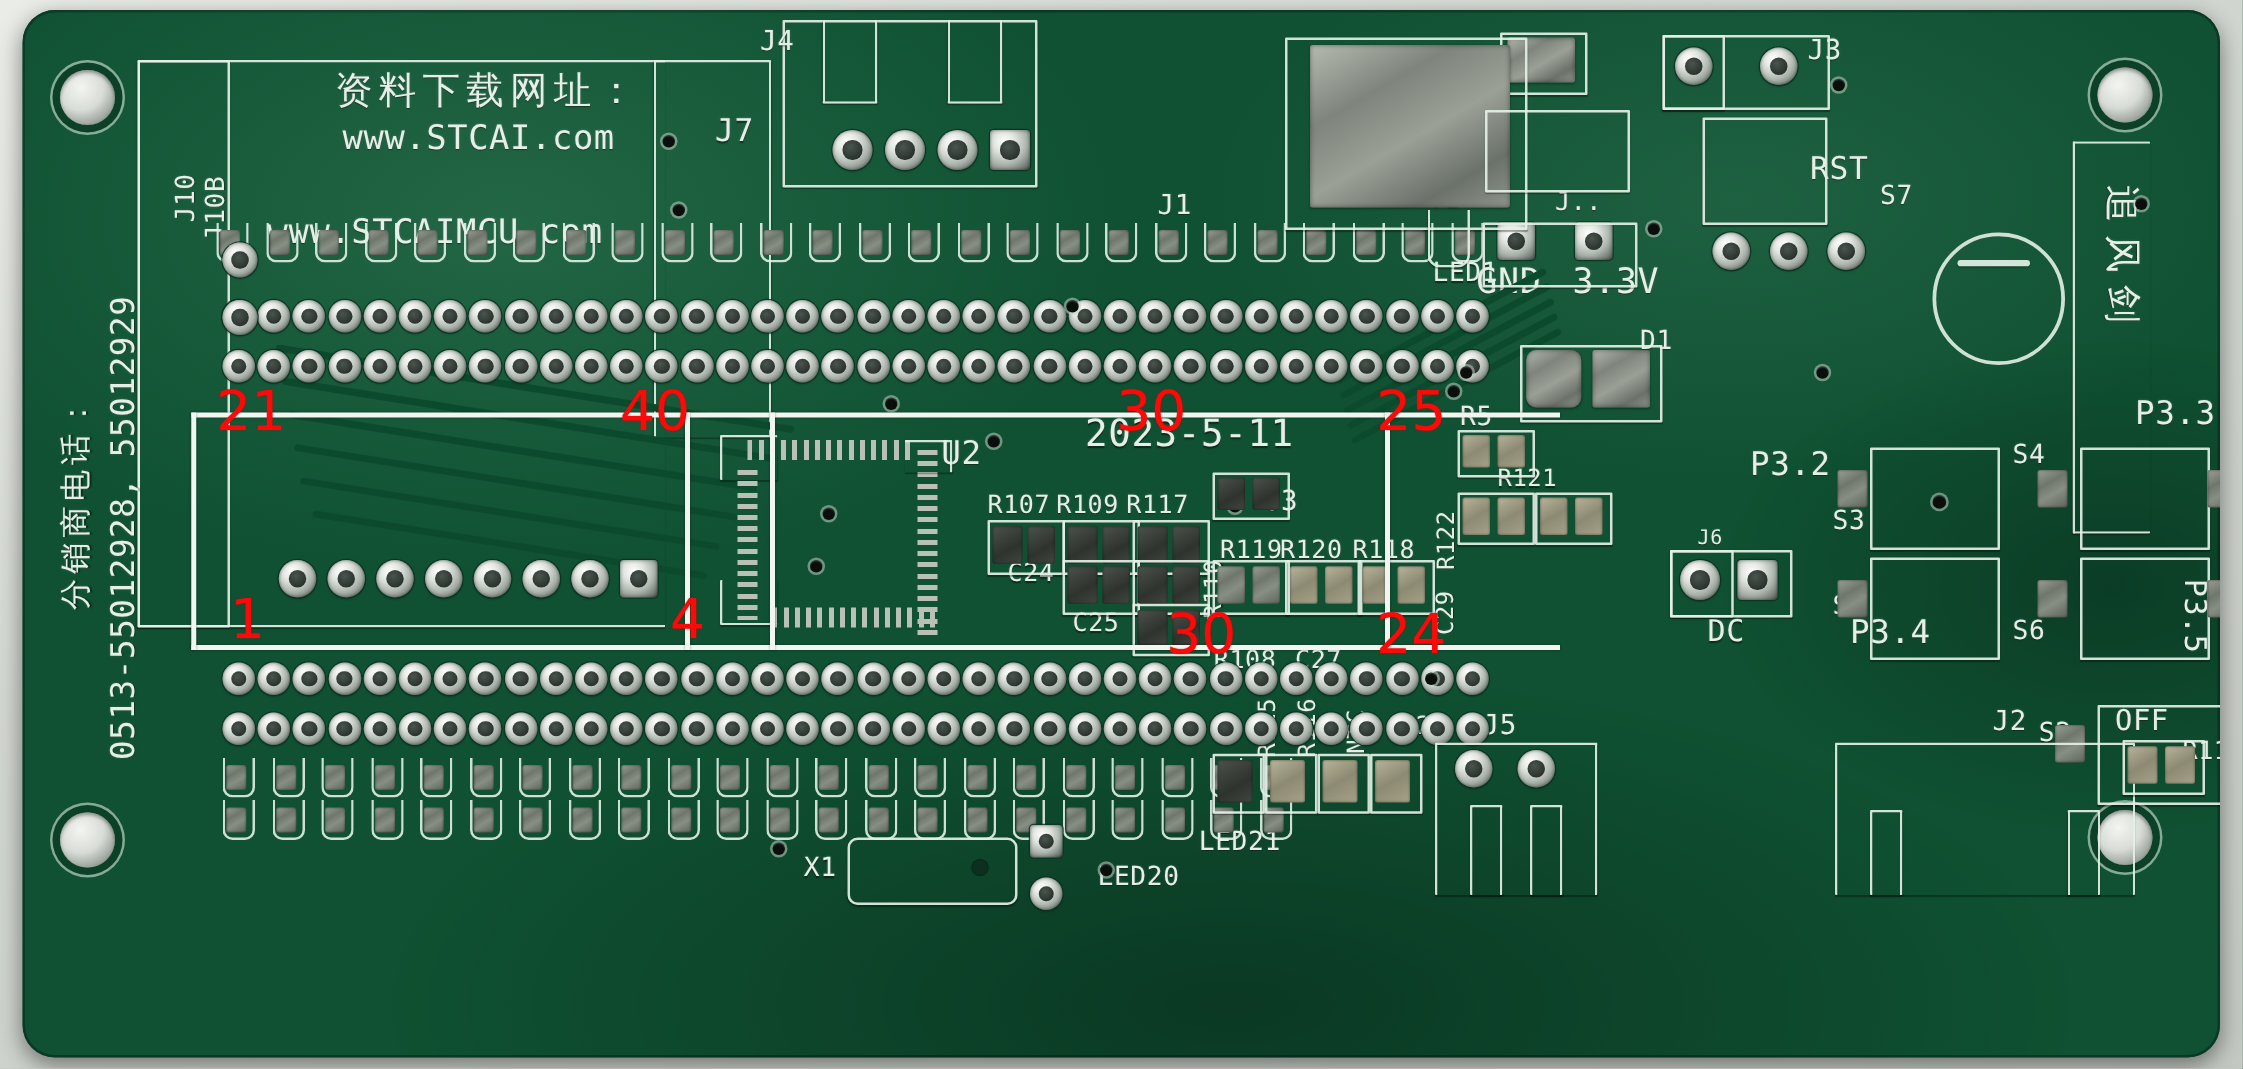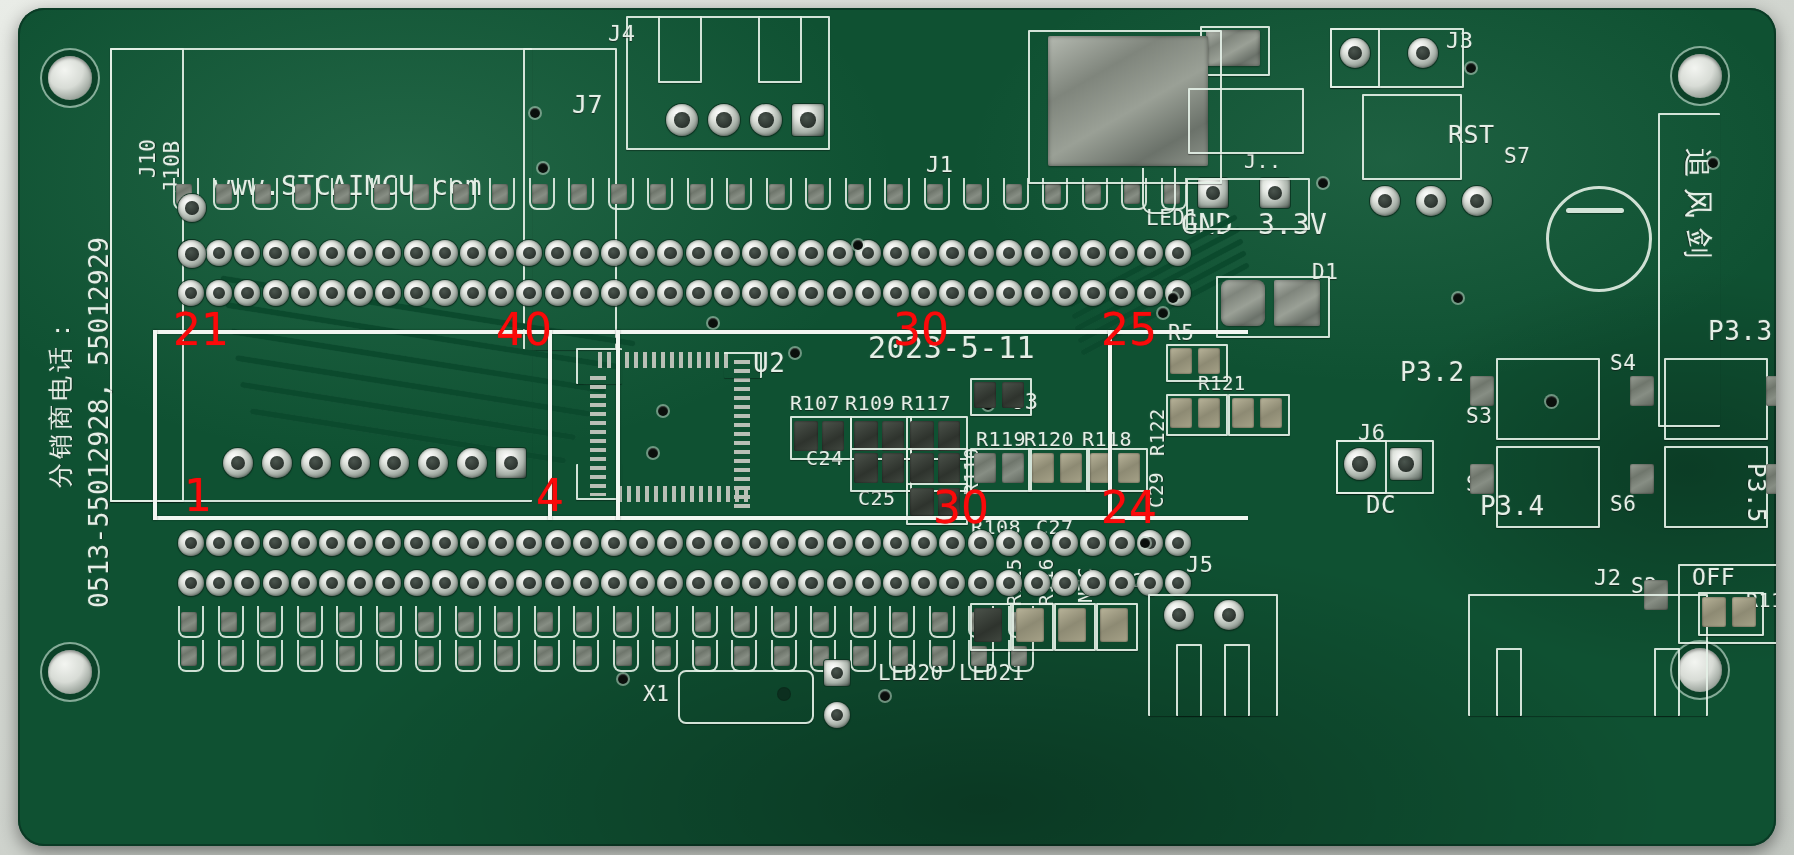--- a/index.html
+++ b/index.html
@@ -103,38 +103,40 @@
     <div class="mhole" style="left:1660px;top:640px;width:44px;height:44px;"></div>
 
     <div class="sbox" style="left:92px;top:40px;width:420px;height:450px;border-right:none;"></div>
     <div class="sbox" style="left:92px;top:40px;width:70px;height:450px;"></div>
     <div class="sbox" style="left:505px;top:40px;width:90px;height:300px;border-bottom:none;"></div>
     <div class="sbox" style="left:608px;top:8px;width:200px;height:130px;"></div>
     <div class="sbox" style="left:640px;top:8px;width:40px;height:65px;border-top:none;"></div>
     <div class="sbox" style="left:740px;top:8px;width:40px;height:65px;border-top:none;"></div>
     <div class="sbox" style="left:1640px;top:105px;width:60px;height:310px;border-right:none;"></div>
 
+    <div class="silk cn" style="left:250px;top:44px;font-size:30px;">资料下载网址：</div>
+    <div class="silk" style="left:256px;top:87px;font-size:27px;">www.STCAI.com</div>
     <div class="silk" style="left:196px;top:162px;font-size:27px;">www.STCAIMCU.com</div>
 
     <div class="silk cn rot90" style="left:26px;top:480px;font-size:25px;letter-spacing:4px;">分销商电话：</div>
     <div class="silk rot90" style="left:66px;top:600px;font-size:26px;">0513-55012928, 55012929</div>
 
     <div class="silk cn rot90cw" style="left:1700px;top:140px;font-size:30px;letter-spacing:10px;">追风剑</div>
 
     <div class="silk" style="left:850px;top:322px;font-size:30px;">2023-5-11</div>
 
     <div class="silk rot90" style="left:118px;top:170px;font-size:21px;">J10</div>
     <div class="silk rot90" style="left:142px;top:185px;font-size:21px;">J10B</div>
     <div class="silk" style="left:554px;top:82px;font-size:25px;">J7</div>
     <div class="silk" style="left:590px;top:13px;font-size:22px;">J4</div>
     <div class="silk" style="left:908px;top:144px;font-size:22px;">J1</div>
     <div class="silk" style="left:1428px;top:20px;font-size:22px;">J3</div>
     <div class="silk" style="left:1226px;top:141px;font-size:20px;">J..</div>
-    <div class="silk" style="left:1340px;top:412px;font-size:22px;">J6</div>
-    <div class="silk" style="left:1168px;top:544px;font-size:22px;">J5</div>
+    <div class="silk" style="left:1340px;top:412px;font-size:16px;">J6</div>
+    <div class="silk" style="left:1168px;top:560px;font-size:22px;">J5</div>
     <div class="silk" style="left:1576px;top:557px;font-size:22px;">J2</div>
 
     <div class="silk" style="left:735px;top:340px;font-size:26px;">U2</div>
     <div class="silk" style="left:993px;top:381px;font-size:22px;">U3</div>
     <div class="silk" style="left:1202px;top:30px;font-size:22px;">U4</div>
     <div class="silk" style="left:1124px;top:138px;font-size:21px;">T1</div>
     <div class="silk" style="left:1294px;top:252px;font-size:21px;">D1</div>
     <div class="silk" style="left:625px;top:674px;font-size:21px;">X1</div>
 
     <div class="silk" style="left:772px;top:383px;font-size:20px;">R107</div>
@@ -153,21 +155,21 @@
     <div class="silk" style="left:1728px;top:580px;font-size:20px;">R11</div>
 
     <div class="silk" style="left:788px;top:438px;font-size:20px;">C24</div>
     <div class="silk" style="left:840px;top:478px;font-size:20px;">C25</div>
     <div class="silk" style="left:1018px;top:507px;font-size:20px;">C27</div>
     <div class="silk" style="left:1102px;top:560px;font-size:20px;">C28</div>
     <div class="silk rot90" style="left:1127px;top:500px;font-size:19px;">C29</div>
     <div class="silk rot90" style="left:1056px;top:595px;font-size:19px;">NTC</div>
 
     <div class="silk" style="left:1128px;top:198px;font-size:21px;">LED1</div>
-    <div class="silk" style="left:860px;top:653px;font-size:21px;">LED20</div>
+    <div class="silk" style="left:860px;top:681px;font-size:21px;">LED20</div>
     <div class="silk" style="left:941px;top:653px;font-size:21px;">LED21</div>
 
     <div class="silk" style="left:1486px;top:136px;font-size:21px;">S7</div>
     <div class="silk" style="left:1448px;top:396px;font-size:21px;">S3</div>
     <div class="silk" style="left:1592px;top:343px;font-size:21px;">S4</div>
     <div class="silk" style="left:1448px;top:464px;font-size:21px;">S5</div>
     <div class="silk" style="left:1592px;top:484px;font-size:21px;">S6</div>
     <div class="silk" style="left:1613px;top:566px;font-size:21px;">S2</div>
 
     <div class="silk" style="left:1163px;top:200px;font-size:28px;">GND</div>

